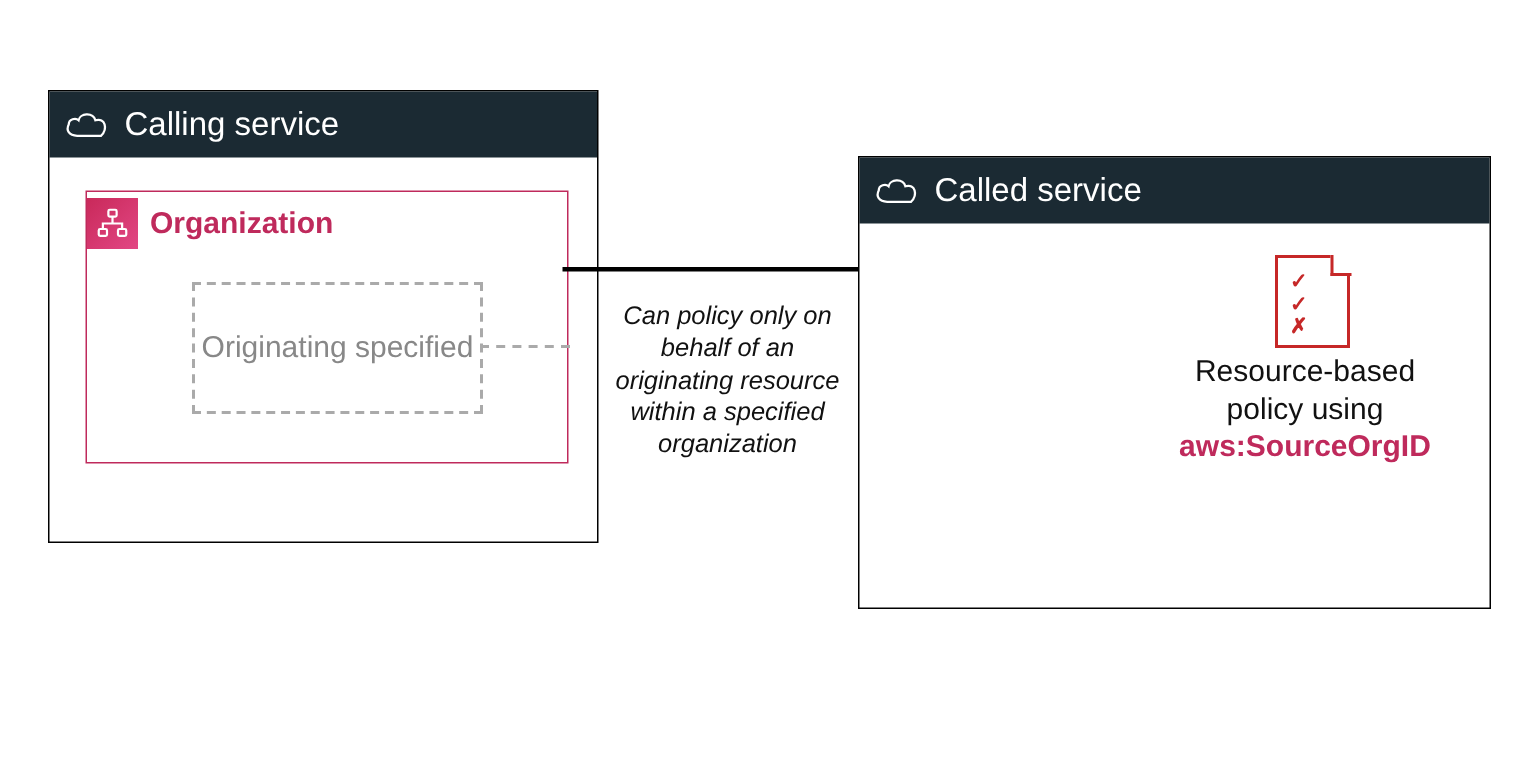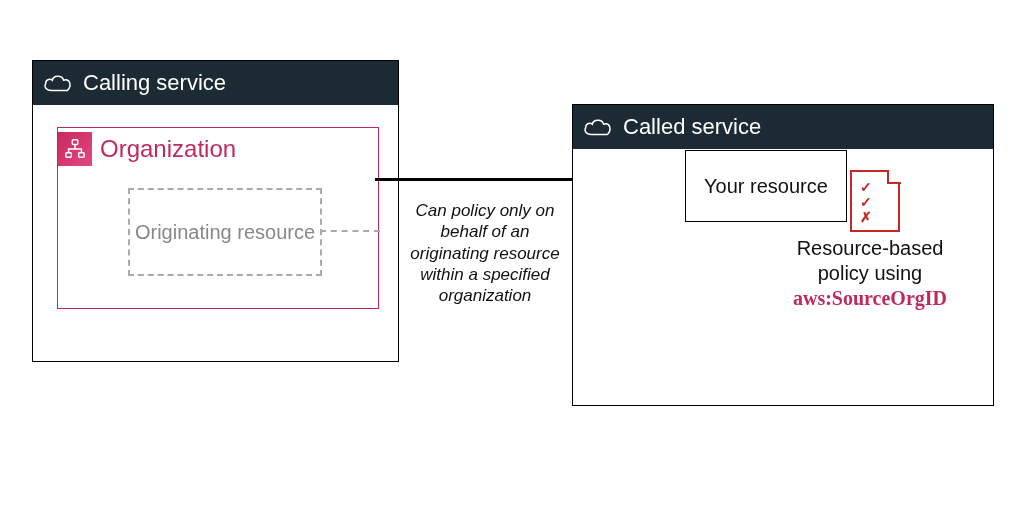--- a/index.html
+++ b/index.html
@@ -73,22 +73,22 @@
     width: 34px;
     height: 34px;
     background: linear-gradient(135deg, #c9295a 0%, #e24784 100%);
     display: flex;
     align-items: center;
     justify-content: center;
     flex: 0 0 auto;
   }
   .org-label {
     color: #bf2a5c;
-    font-size: 24px;
-    font-weight: 400;
+    font-size: 20px;
+    font-weight: 700;
   }
   .orig-box {
     position: absolute;
     left: 70px;
     top: 60px;
     width: 190px;
     height: 84px;
     border: 2px dashed #aaa;
     color: #888;
     font-size: 20px;
@@ -181,21 +181,21 @@
   .policy-caption {
     position: absolute;
     left: 770px;
     top: 236px;
     width: 200px;
     text-align: center;
     font-size: 20px;
     line-height: 1.25;
   }
   .policy-caption .mono {
-    font-family: Liberation Serif, serif;
+    font-family: Liberation Sans, sans-serif;
     color: #bf2a5c;
     font-weight: bold;
   }
 </style>
 </head>
 <body>
 
 <div class="stage">
 
   <div class="panel panel-left">
@@ -214,44 +214,41 @@
               <rect x="9" y="2" width="6" height="5" rx="1"></rect>
               <rect x="2" y="16" width="6" height="5" rx="1"></rect>
               <rect x="16" y="16" width="6" height="5" rx="1"></rect>
               <path d="M12 7 V12 M5 16 V12 H19 V16"></path>
             </g>
           </svg>
         </div>
         <span class="org-label">Organization</span>
       </div>
       <div class="orig-box">
-        <span>Originating resource</span>
+        <span>Originating specified</span>
       </div>
       <div class="dashed-conn h1"></div>
     </div>
   </div>
 
   <div class="arrow-line"></div>
   <div class="arrow-head"></div>
   <div class="caption">
     <span>Can policy </span><b>only</b><span> on behalf of an originating resource within a specified organization</span>
   </div>
 
   <div class="panel panel-right">
     <div class="panel-header">
       <svg class="cloud-icon" viewBox="0 0 32 20">
         <path d="M9 18 C3 18 1 14 3 10 C3 6 8 5 10 7 C11 2 20 1 22 7 C29 5 31 13 26 18 Z" fill="none" stroke="#fff" stroke-width="1.6"></path>
       </svg>
       <span class="title">Called service</span>
     </div>
   </div>
 
-  <div class="resource-box">
-    <span>Your resource</span>
-  </div>
 
   <div class="policy-icon">
     <div class="rows">✓<br>✓<br>✗</div>
   </div>
 
   <div class="policy-caption">
     <span>Resource-based</span><br>
     <span>policy using</span><br>
     <span class="mono">aws:SourceOrgID</span>
   </div>

